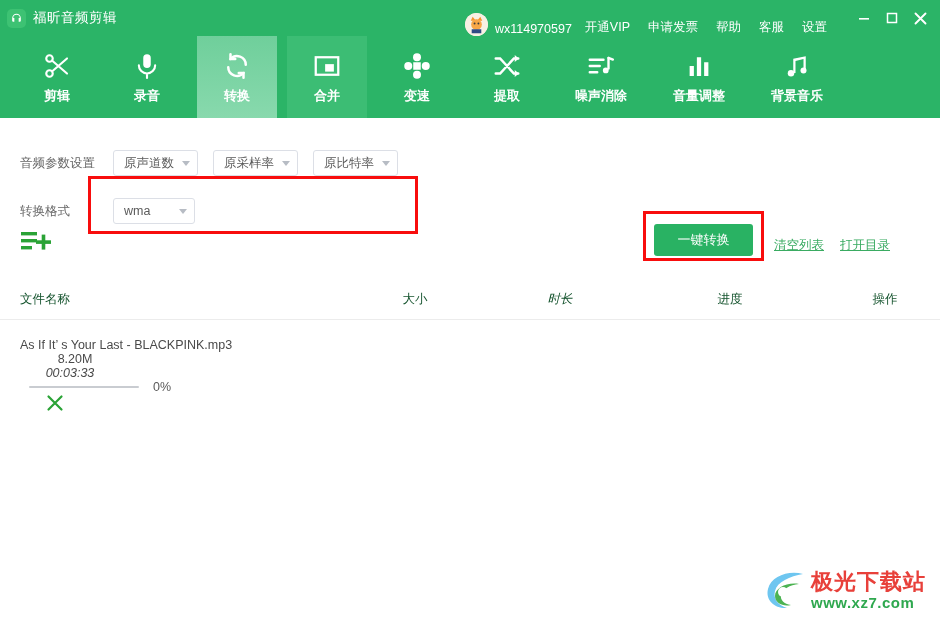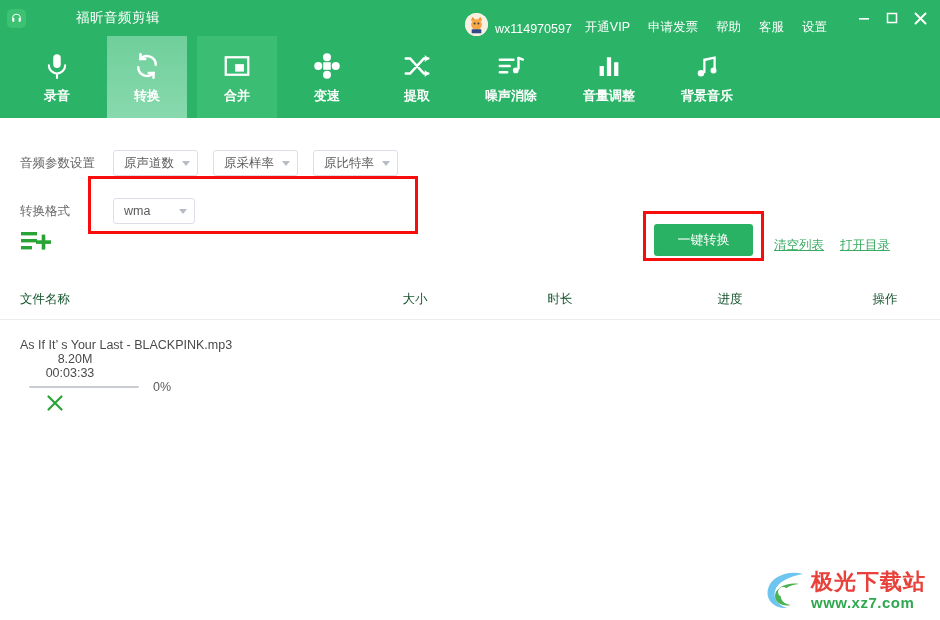--- a/index.html
+++ b/index.html
@@ -8,21 +8,21 @@
     font-family: "Liberation Sans", "DejaVu Sans", sans-serif;
     background: #ffffff;
     overflow: hidden;
   }
 
   
   .titlebar {
     position: absolute; top: 0; left: 0;
     width: 940px; height: 36px;
     background: #2bb467;
-    display: flex; align-items: center; gap: 43px;
+    display: flex; align-items: center;
   }
   .app-logo {
     width: 19px; height: 19px; margin-left: 7px;
     background: #3dc273; border-radius: 5px;
     display: flex; align-items: center; justify-content: center;
   }
   .app-title {
     color: #ffffff; font-size: 13.5px; margin-left: 7px;
     letter-spacing: .5px;
   }
@@ -112,21 +112,21 @@
   .thead {
     display: flex; align-items: center; height: 40px;
     color: #14532d; font-size: 12.5px;
   }
   .tbody-row {
     display: flex; align-items: flex-start; height: 40px;
     color: #4a4a4a; font-size: 12.5px; margin-top: 19px; flex-direction: column;
   }
   .c-name { width: 340px; padding-left: 20px; }
   .c-size { width: 150px; text-align: center; }
-  .c-dur  { width: 140px; text-align: center; }
+  .c-dur  { width: 140px; text-align: center; font-style: italic; }
   .c-prog { width: 200px; display: flex; align-items: center; justify-content: center; }
   .c-act  { width: 110px; text-align: center; }
   .thead .c-name { padding-left: 20px; }
   .progbar {
     width: 110px; height: 2px; background: #c9ccd1; border-radius: 1px;
   }
   .progpct { margin-left: 14px; color: #5a5a5a; font-size: 12.5px; }
   .del-x { cursor: pointer; display: inline-flex; }
 
   .divider {
@@ -193,20 +193,30 @@
     <div class="win-btn" style="margin-right:6px">
       <svg width="13" height="13" viewBox="0 0 13 13">
           <path d="M1.5 1.5L11.5 11.5M11.5 1.5L1.5 11.5" stroke="#fff" stroke-width="1.9" stroke-linecap="round"></path>
         </svg>
     </div>
   </div>
 </div>
 
 <div class="toolbar">
 
+  <div class="tool">
+    <div class="tool-icon">
+      <svg width="30" height="30" viewBox="0 0 24 24" fill="none" stroke="#fff" stroke-width="1.7" stroke-linecap="round">
+        <circle cx="6" cy="6" r="2.6"></circle>
+          <circle cx="6" cy="18" r="2.6"></circle>
+        <path d="M8.2 7.8L20 18M8.2 16.2L20 6"></path>
+      </svg>
+    </div>
+    <div class="tool-label">剪辑</div>
+  </div>
 
   <div class="tool">
     <div class="tool-icon">
       <svg width="30" height="30" viewBox="0 0 24 24" fill="none" stroke="#fff" stroke-width="1.7" stroke-linecap="round">
         <rect x="9" y="2.5" width="6" height="11" rx="3" fill="#fff" stroke="none"></rect>
         <path d="M5.5 11.5a6.5 6.5 0 0 0 13 0M12 18v3.5"></path>
       </svg>
     </div>
     <div class="tool-label">录音</div>
   </div>

